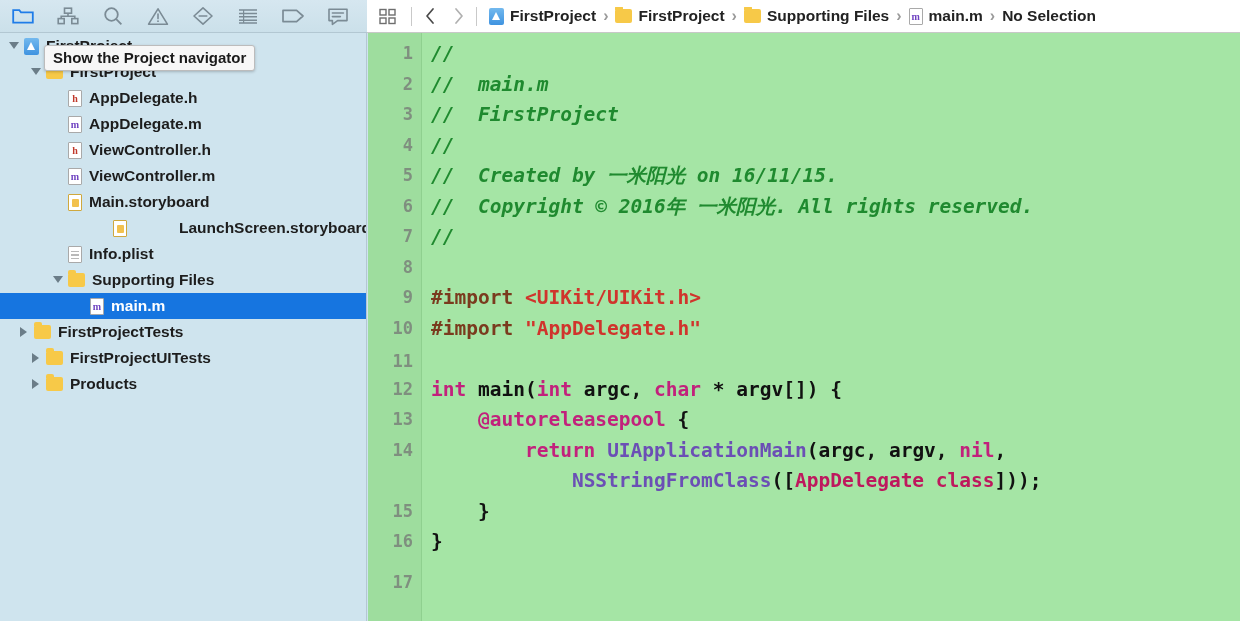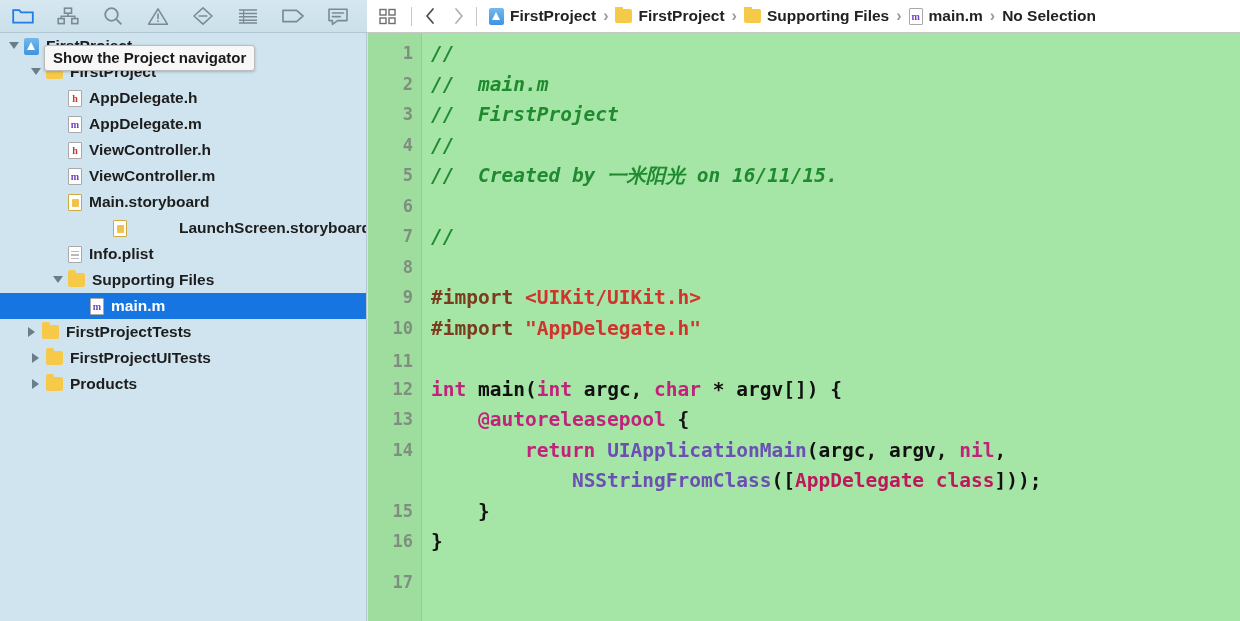--- a/index.html
+++ b/index.html
@@ -275,21 +275,21 @@
         <div class="row" style="padding-left: 52px;">
           <span class="tri"></span>
           <span class="ic ic-folder"></span>
           <span class="lbl">Supporting Files</span>
         </div>
         <div class="row selected" style="padding-left: 74px;">
           <span class="tri none"></span>
           <span class="ic ic-page m">m</span>
           <span class="lbl">main.m</span>
         </div>
-        <div class="row" style="padding-left: 26px;">
+        <div class="row" style="padding-left: 18px;">
           <span class="tri closed"></span>
           <span class="ic ic-folder"></span>
           <span class="lbl">FirstProjectTests</span>
         </div>
         <div class="row" style="padding-left: 30px;">
           <span class="tri closed"></span>
           <span class="ic ic-folder"></span>
           <span class="lbl">FirstProjectUITests</span>
         </div>
         <div class="row" style="padding-left: 30px;">
@@ -323,20 +323,21 @@
         <div class="gnum" style="top: 467.5px;">15</div>
         <div class="gnum" style="top: 498px;">16</div>
         <div class="gnum" style="top: 539px; margin-left: 43px;">17</div>
       </div>
     <div class="codearea" id="codearea">
         <div class="cline" style="top: 6px;"><span class="cm">//</span></div>
         <div class="cline" style="top: 36.5px;"><span class="cm">//  main.m</span></div>
         <div class="cline" style="top: 67px;"><span class="cm">//  FirstProject</span></div>
         <div class="cline" style="top: 97.5px;"><span class="cm">//</span></div>
         <div class="cline" style="top: 128px;"><span class="cm">//  Created by 一米阳光 on 16/11/15.</span></div>
+        <div class="cline" style="top: 158.5px;"><span class="cm">//  Copyright © 2016年 一米阳光. All rights reserved.</span></div>
         <div class="cline" style="top: 189px;"><span class="cm">//</span></div>
         <div class="cline" style="top: 219.5px;"></div>
         <div class="cline" style="top: 250px;"><span class="pre">#import </span><span class="str">&lt;UIKit/UIKit.h&gt;</span></div>
         <div class="cline" style="top: 280.5px;"><span class="pre">#import </span><span class="str">"AppDelegate.h"</span></div>
         <div class="cline" style="top: 311px;"></div>
         <div class="cline" style="top: 341.5px;"><span class="kw">int</span><span class="pl"> main(</span><span class="kw">int</span><span class="pl"> argc, </span><span class="kw">char</span><span class="pl"> * argv[]) {</span></div>
         <div class="cline" style="top: 372px;"><span class="pl">    </span><span class="kw">@autoreleasepool</span><span class="pl"> {</span></div>
         <div class="cline" style="top: 402.5px;"><span class="pl">        </span><span class="kw">return</span><span class="pl"> </span><span class="fn">UIApplicationMain</span><span class="pl">(argc, argv, </span><span class="kw">nil</span><span class="pl">,</span></div>
         <div class="cline" style="top: 433px;"><span class="pl">            </span><span class="fn">NSStringFromClass</span><span class="pl">([</span><span class="cls">AppDelegate</span><span class="pl"> </span><span class="cls">class</span><span class="pl">]));</span></div>
         <div class="cline" style="top: 463.5px;"><span class="pl">    }</span></div>

